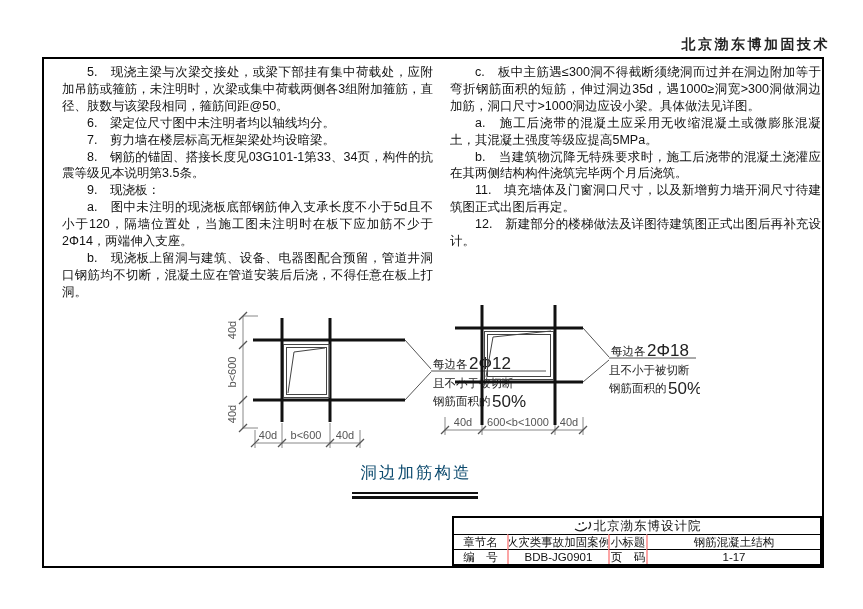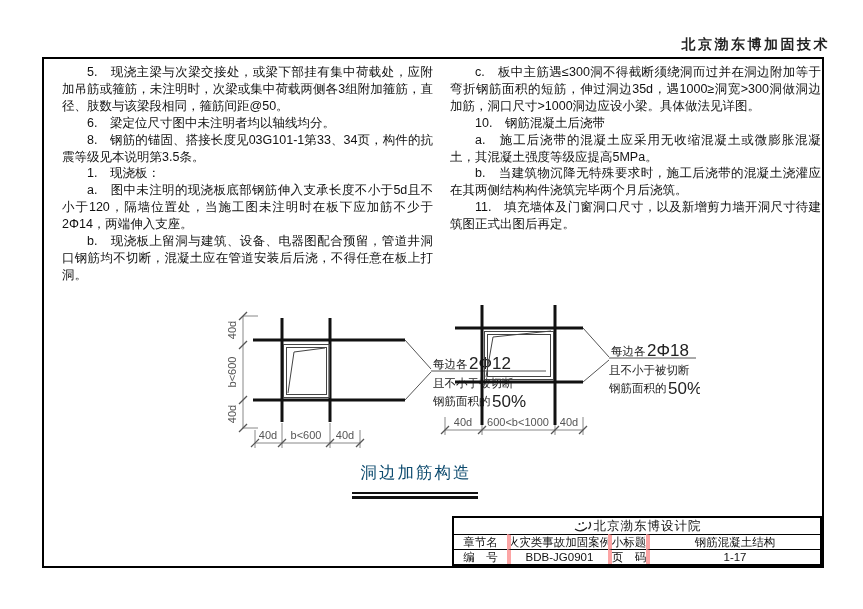--- a/index.html
+++ b/index.html
@@ -37,48 +37,49 @@
   .caption-text{font-size:16.5px;letter-spacing:2px;color:#0c4a6e;}
   .caption-line1{position:absolute;left:6px;top:30px;width:126px;height:2px;background:#111;}
   .caption-line2{position:absolute;left:6px;top:34px;width:126px;height:3px;background:#111;}
   .title-block{
     position:absolute;left:452px;top:516px;width:370px;height:50px;
     border:2px solid #000;box-sizing:border-box;background:#fff;
     display:grid;grid-template-columns:53px 101px 38px 1fr;grid-template-rows:16px 15px 1fr;
   }
   .tb-cell{
     display:flex;align-items:center;justify-content:center;
-    font-size:11.5px;color:#111;border-top:1px solid #000;border-left:4px solid #fca5a5;
+    font-size:11.5px;color:#111;border-top:1px solid #000;border-left:2px solid #fca5a5;
     overflow:hidden;white-space:nowrap;
   }
   .tb-row1{grid-column:1 / -1;border-top:none;border-left:none;font-size:12.5px;letter-spacing:1px;gap:1px;}
   .no-left{border-left:none;}
 </style>
 </head>
 <body>
 
 <div class="page-header">北京渤东博加固技术</div>
 
 <div class="main-border"></div>
 
 <div class="text-col col-left">
   <p>5.　现浇主梁与次梁交接处，或梁下部挂有集中荷载处，应附加吊筋或箍筋，未注明时，次梁或集中荷载两侧各3组附加箍筋，直径、肢数与该梁段相同，箍筋间距@50。</p>
   <p>6.　梁定位尺寸图中未注明者均以轴线均分。</p>
+  <p>7.　剪力墙在楼层标高无框架梁处均设暗梁。</p>
   <p>8.　钢筋的锚固、搭接长度见03G101-1第33、34页，构件的抗震等级见本说明第3.5条。</p>
-  <p>1.　现浇板：</p>
+  <p>9.　现浇板：</p>
   <p>a.　图中未注明的现浇板底部钢筋伸入支承长度不小于5d且不小于120，隔墙位置处，当施工图未注明时在板下应加筋不少于2Φ14，两端伸入支座。</p>
   <p>b.　现浇板上留洞与建筑、设备、电器图配合预留，管道井洞口钢筋均不切断，混凝土应在管道安装后后浇，不得任意在板上打洞。</p>
 </div>
 
 <div class="text-col col-right">
   <p>c.　板中主筋遇≤300洞不得截断须绕洞而过并在洞边附加等于弯折钢筋面积的短筋，伸过洞边35d，遇1000≥洞宽&gt;300洞做洞边加筋，洞口尺寸&gt;1000洞边应设小梁。具体做法见详图。</p>
-  <p>10.　钢筋混凝土后浇带</p>
   <p>a.　施工后浇带的混凝土应采用无收缩混凝土或微膨胀混凝土，其混凝土强度等级应提高5MPa。</p>
   <p>b.　当建筑物沉降无特殊要求时，施工后浇带的混凝土浇灌应在其两侧结构构件浇筑完毕两个月后浇筑。</p>
   <p>11.　填充墙体及门窗洞口尺寸，以及新增剪力墙开洞尺寸待建筑图正式出图后再定。</p>
+  <p>12.　新建部分的楼梯做法及详图待建筑图正式出图后再补充设计。</p>
 </div>
 
 <svg class="diagram diag-small" width="335" height="158" viewBox="0 0 335 158" xmlns="http://www.w3.org/2000/svg">
 
   <line class="rebar" x1="33" y1="42" x2="185" y2="42"></line>
   <line class="rebar" x1="33" y1="102" x2="185" y2="102"></line>
   <line class="rebar" x1="62" y1="20" x2="62" y2="124"></line>
   <line class="rebar" x1="110" y1="20" x2="110" y2="124"></line>
 
   <rect class="opening" x="63.5" y="46.5" width="46" height="53"></rect>

